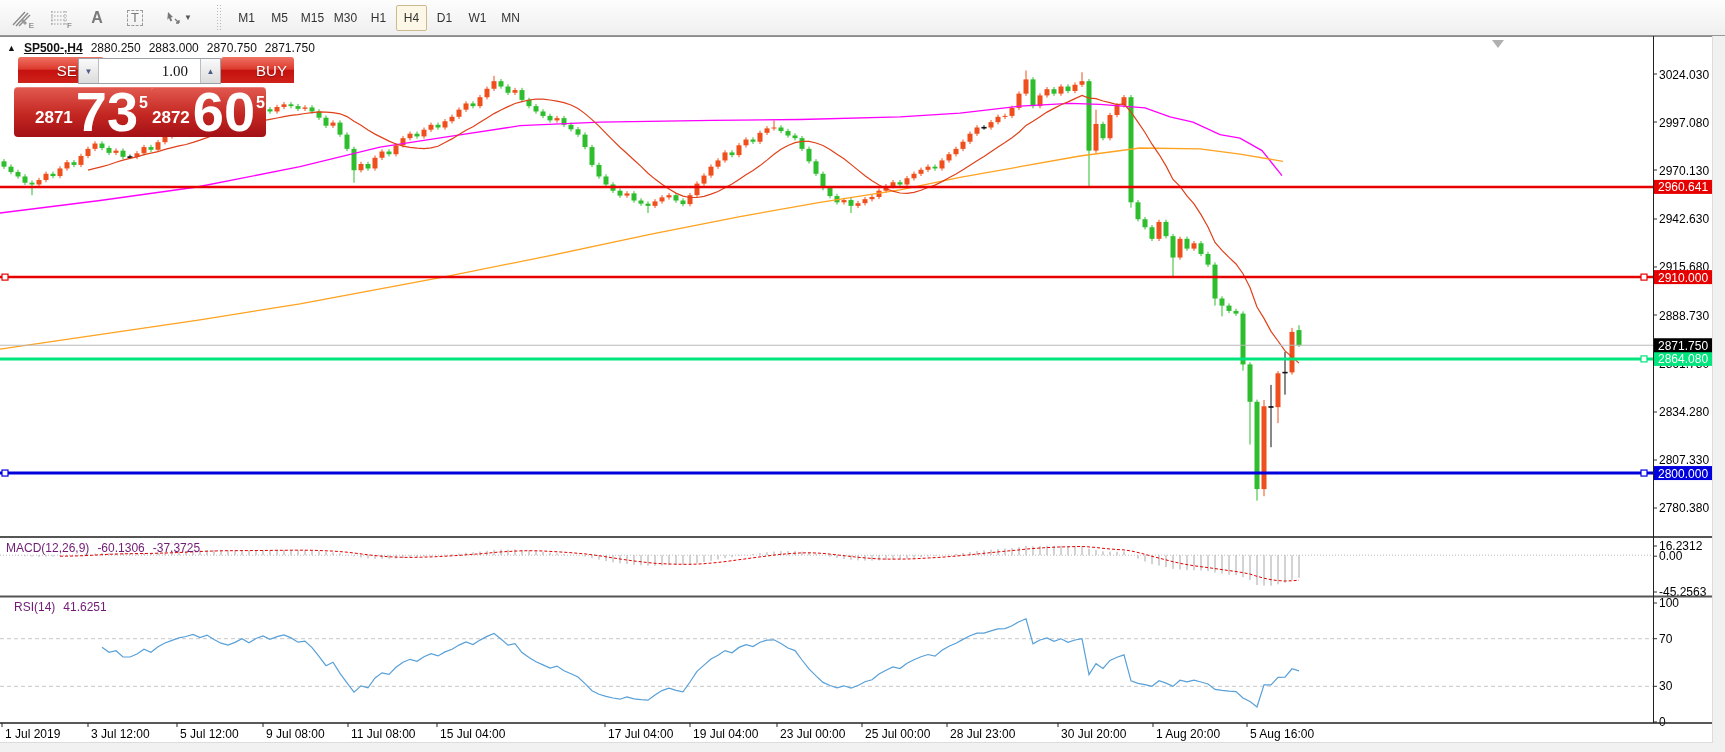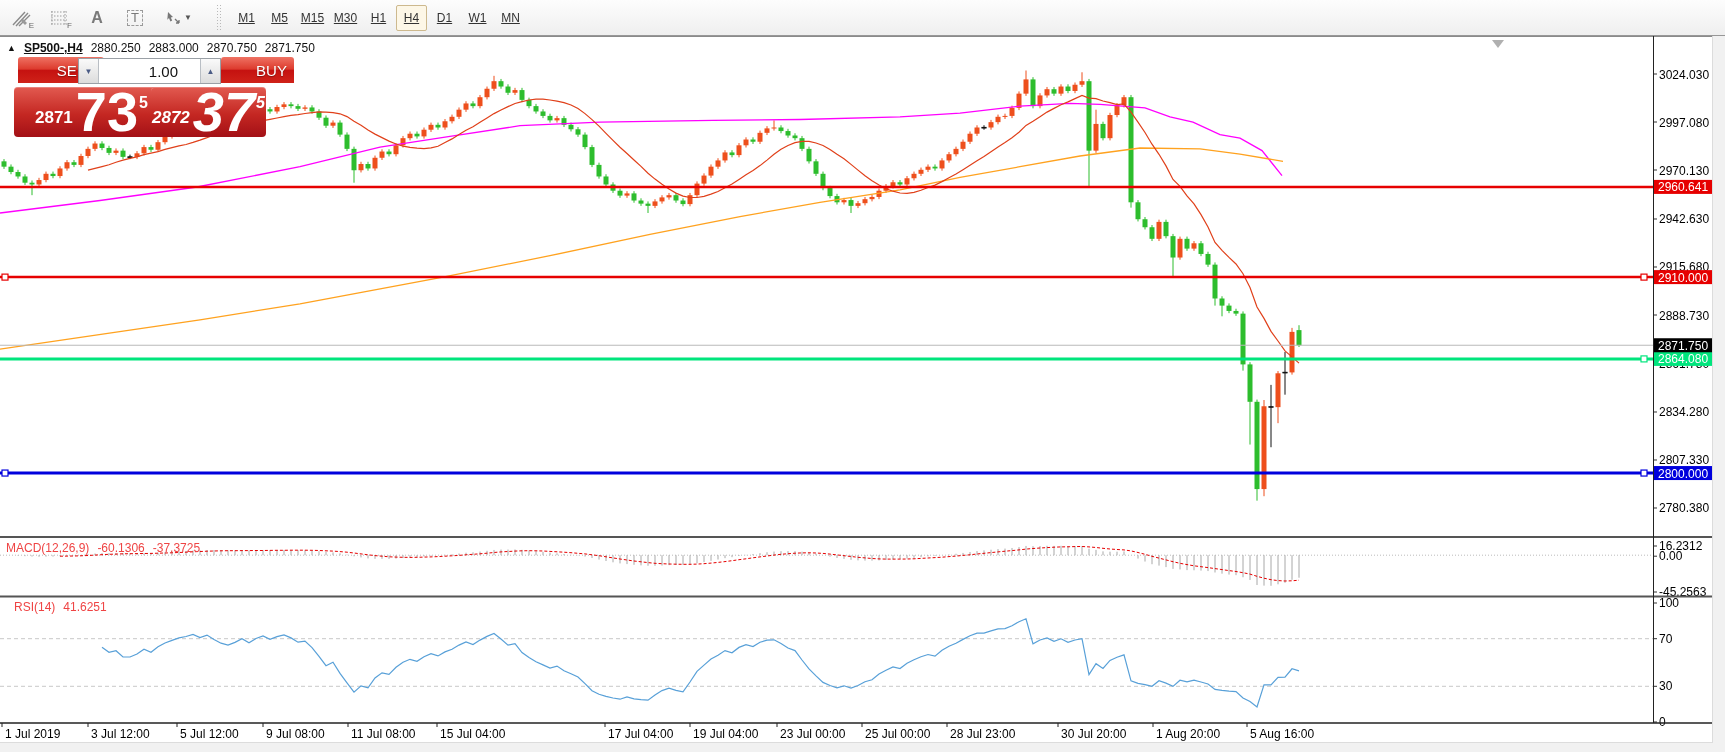--- a/index.html
+++ b/index.html
@@ -14,51 +14,51 @@
   .tbtn svg{display:block;}
   .tbtn .badge{position:absolute;right:4px;bottom:2px;font-size:8px;color:#666;}
   .tbtn .glyphA{font-size:16px;color:#7a7a7a;font-weight:bold;}
   .tbtn .glyphT{font-size:13px;color:#7a7a7a;border:1px dashed #9a9a9a;padding:0 3px;line-height:14px;}
   .caret{font-size:8px;color:#555;margin-left:2px;}
   .drag-handle{width:6px;height:26px;margin:0 8px 0 14px;
      background-image:repeating-linear-gradient(180deg,#b9b9b9 0 1px,transparent 1px 3px),
                       repeating-linear-gradient(180deg,#b9b9b9 0 1px,transparent 1px 3px);
      background-size:1px 100%,1px 100%;background-position:1px 0,4px 0;background-repeat:no-repeat;}
   .tf{min-width:29px;height:24px;line-height:24px;text-align:center;font-size:12px;color:#333;
-      margin:0 1px;border:1px solid transparent;border-radius:2px;text-decoration:underline;}
+      margin:0 1px;border:1px solid transparent;border-radius:2px;}
   .tf.active{border:1px solid #cdb98e;background:#fdf7e7;}
   
   .right-strip{position:absolute;right:0;top:36px;width:12px;height:716px;background:#f1f1f1;border-left:1px solid #dcdcdc;}
   .bottom-strip{position:absolute;left:0;top:742px;width:1713px;height:10px;background:#f1f1f1;border-top:1px solid #dcdcdc;}
   #chart-svg{position:absolute;left:0;top:36px;}
   .symbol-title{position:absolute;left:7px;top:41px;font-size:12px;color:#111;display:flex;gap:8px;align-items:center;}
   .symbol-title .arr{font-size:9px;color:#111;}
   .symbol-title b{font-weight:bold;text-decoration:underline;}
-  .pane-label{position:absolute;font-size:12px;color:#ef4444;display:flex;gap:8px;}
+  .pane-label{position:absolute;font-size:12px;color:#701a75;display:flex;gap:8px;}
   
   .trade-panel{position:absolute;left:14px;top:57px;width:274px;height:80px;}
   .tp-btn{position:absolute;top:0;height:26px;border-radius:3px 3px 0 0;color:#fff;font-size:15px;
           display:flex;align-items:center;justify-content:center;
           background:linear-gradient(180deg,#ef7263 0%,#dd3b2e 46%,#c51210 52%,#cf2219 100%);
           text-shadow:0 1px 1px rgba(0,0,0,.35);padding-left:28px;}
   .tp-sell{left:4px;width:58px;}
   .tp-buy{left:207px;width:45px;}
   .spinner{position:absolute;left:64px;top:1px;width:141px;height:24px;background:#fff;
            border:1px solid #9aa0a6;display:flex;}
   .spin-btn{width:20px;background:linear-gradient(180deg,#fafafa,#dcdcdc);border:0;color:#4a5b85;
             font-size:8px;display:flex;align-items:center;justify-content:center;}
   .spin-dn{border-right:1px solid #b9bec4;}
   .spin-up{border-left:1px solid #b9bec4;}
-  .vol{flex:1;display:flex;align-items:center;justify-content:flex-end;padding-right:22px;
-       font-size:15px;color:#111;}
+  .vol{flex:1;display:flex;align-items:center;justify-content:flex-end;padding-right:12px;
+       font-size:15px;color:#111;font-family:Liberation Serif, serif;}
   .tile{position:absolute;top:30px;height:50px;border-radius:4px;color:#fff;
         background:linear-gradient(180deg,#e25a50 0%,#c42722 55%,#a31016 100%);
         display:flex;align-items:center;justify-content:center;box-shadow:inset 0 1px 0 rgba(255,255,255,.25);}
   .tile-sell{left:0px;width:155px;}
-  .tile-buy{left:137px;width:115px;font-style:italic;}
+  .tile-buy{left:137px;width:115px;}
   .tile .small{font-size:17px;font-weight:bold;align-self:flex-end;margin-bottom:9px;}
   .tile .big{font-size:56px;font-weight:bold;line-height:1;margin:0 1px 0 3px;}
   .tile .sup{font-size:16px;font-weight:bold;align-self:flex-start;margin-top:7px;}
 </style>
 </head>
 <body>
 
 <div class="app">
 
   <div class="toolbar">
@@ -793,21 +793,21 @@
       <button class="spin-btn spin-up">▲</button>
     </div>
     <div class="tp-btn tp-buy">BUY</div>
     <div class="tile tile-sell">
       <span class="small">2871</span>
       <span class="big">73</span>
       <span class="sup">5</span>
     </div>
     <div class="tile tile-buy">
       <span class="small">2872</span>
-      <span class="big">37</span>
+      <span class="big">60</span>
       <span class="sup">5</span>
     </div>
   </div>
 
   <div class="pane-label" style="left:6px;top:541px;">
     <span>MACD(12,26,9)</span>
     <span>-60.1306</span>
     <span>-37.3725</span>
   </div>
   <div class="pane-label" style="left:14px;top:600px;">

